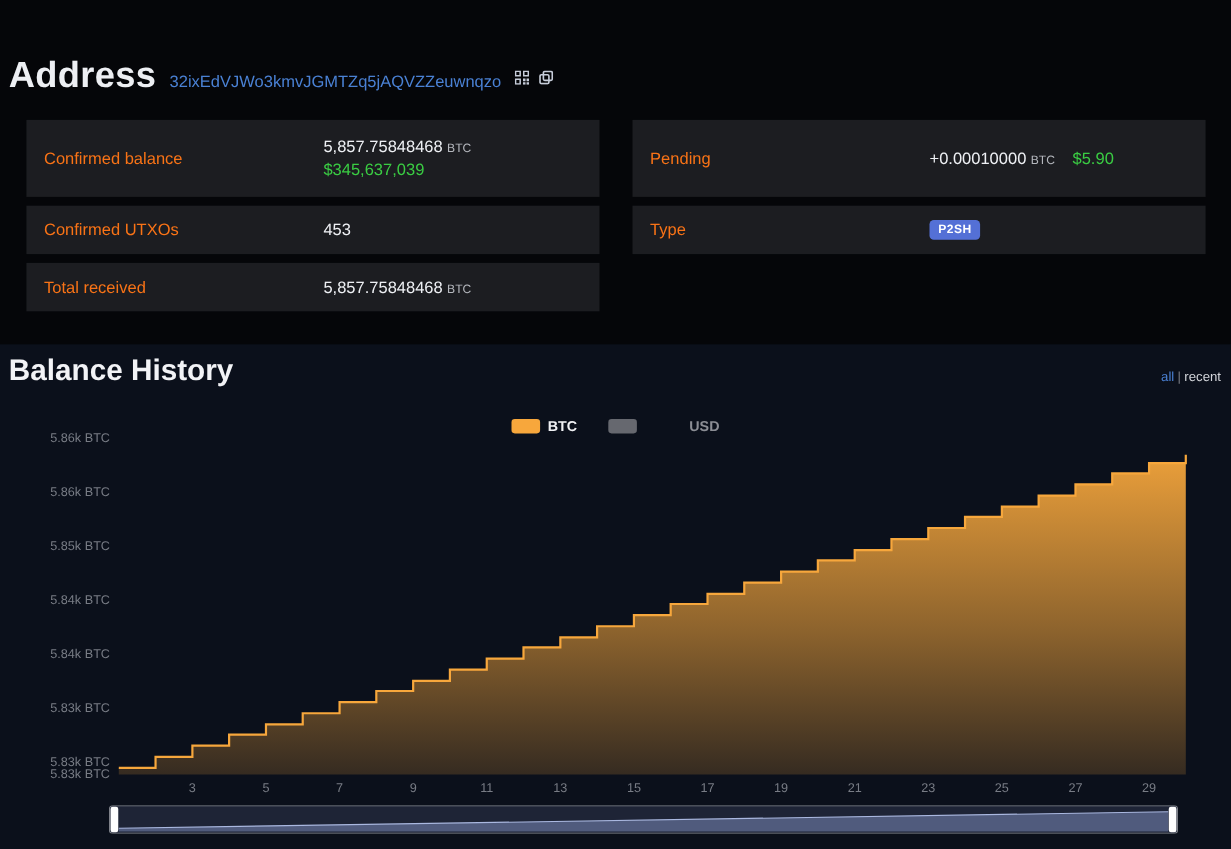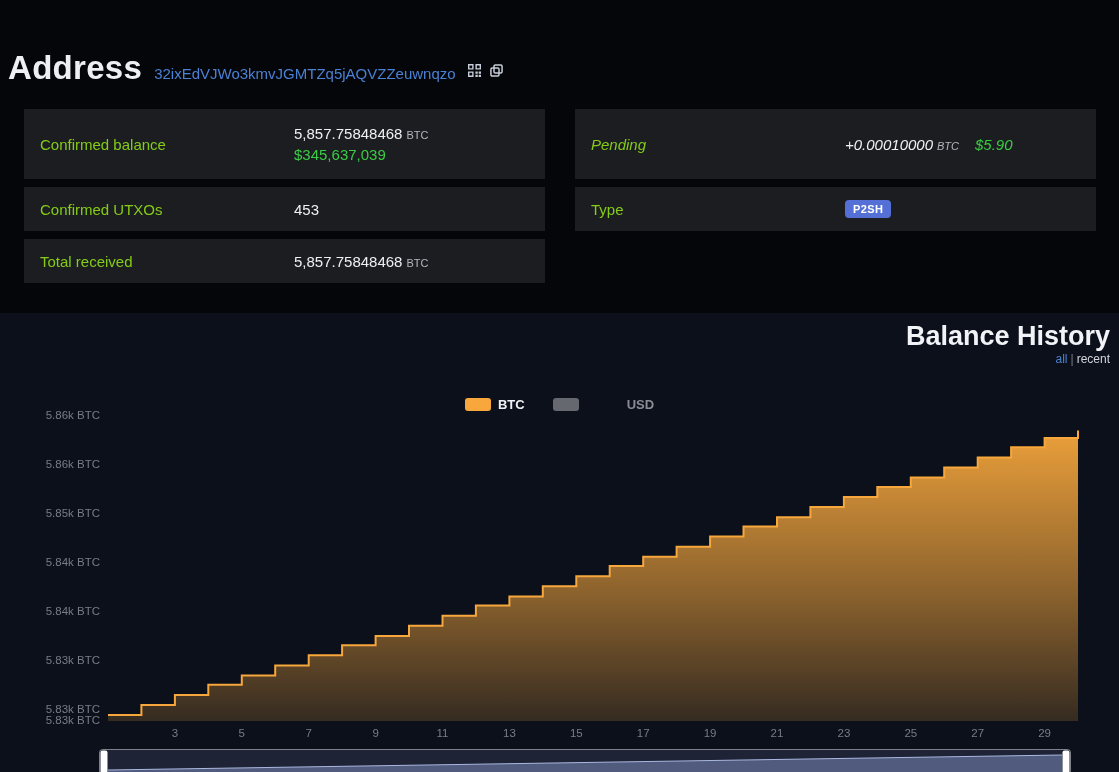--- a/index.html
+++ b/index.html
@@ -18,35 +18,35 @@
   .address-link { color: var(--link-blue); font-size: 15px; text-decoration: none; cursor: pointer; }
   .header-icons { display: flex; gap: 9px; align-items: center; color: #c7cdda; transform: translateY(-2px); }
   .header-icons .icn { display: inline-flex; cursor: pointer; }
   .header-icons svg { width: 13px; height: 13px; }
 
   
   .stats { display: grid; grid-template-columns: 1fr 1fr; column-gap: 30px; padding: 18px 23px 0 24px; }
   .stat-col { display: flex; flex-direction: column; gap: 8px; }
   .stat-row { background: #1c1d21; display: flex; align-items: center; min-height: 44px; padding-left: 16px; font-size: 15px; }
   .stat-row.tall { min-height: 70px; }
-  .stat-label { flex: 0 0 254px; color: #84cc16; }
+  .stat-label { flex: 0 0 254px; color: #f97316; }
   .stat-value { color: #eef0f4; }
   .stack { display: flex; flex-direction: column; gap: 4px; padding: 12px 0; }
   .unit { font-size: 11px; color: #b4b7bd; margin-left: 4px; }
   .usd { color: var(--positive-green); }
-  .italic { font-style: italic; }
+  .italic { }
   .pending-usd { margin-left: 16px; }
   .badge {
     background: var(--badge-blue); color: #fff; font-size: 11px; font-weight: 700;
     padding: 3px 8px; border-radius: 4px; letter-spacing: .4px; display: inline-block;
   }
 
   
   .balance-section { margin-top: 30px; background: #0b101b; flex: 1; }
-  .section-head { display: flex; justify-content: center; align-items: flex-end; padding: 8px 9px 0 8px; flex-direction: column; }
+  .section-head { display: flex; justify-content: space-between; align-items: flex-end; padding: 8px 9px 0 8px; }
   .section-title { margin: 0; font-size: 27px; font-weight: 700; color: #f2f3f6; }
   .range-links { font-size: 12px; padding-bottom: 3px; }
   .range-all { color: var(--link-blue); cursor: pointer; margin-left: 32px; }
   .range-sep { color: #7a7d85; margin: 0 3px; }
   .range-recent { color: #d3d5da; cursor: pointer; }
 
   .chart-wrap { position: relative; margin-top: 4px; }
   .legend { position: absolute; top: 24px; left: 0; right: 0; display: flex; justify-content: center; gap: 28px; }
   .legend-item { display: flex; align-items: center; gap: 7px; font-size: 13px; font-weight: 700; color: #f0f1f4; cursor: pointer; }
   .legend-item .inactive { color: #8b8d94; margin-left: 41px; }

